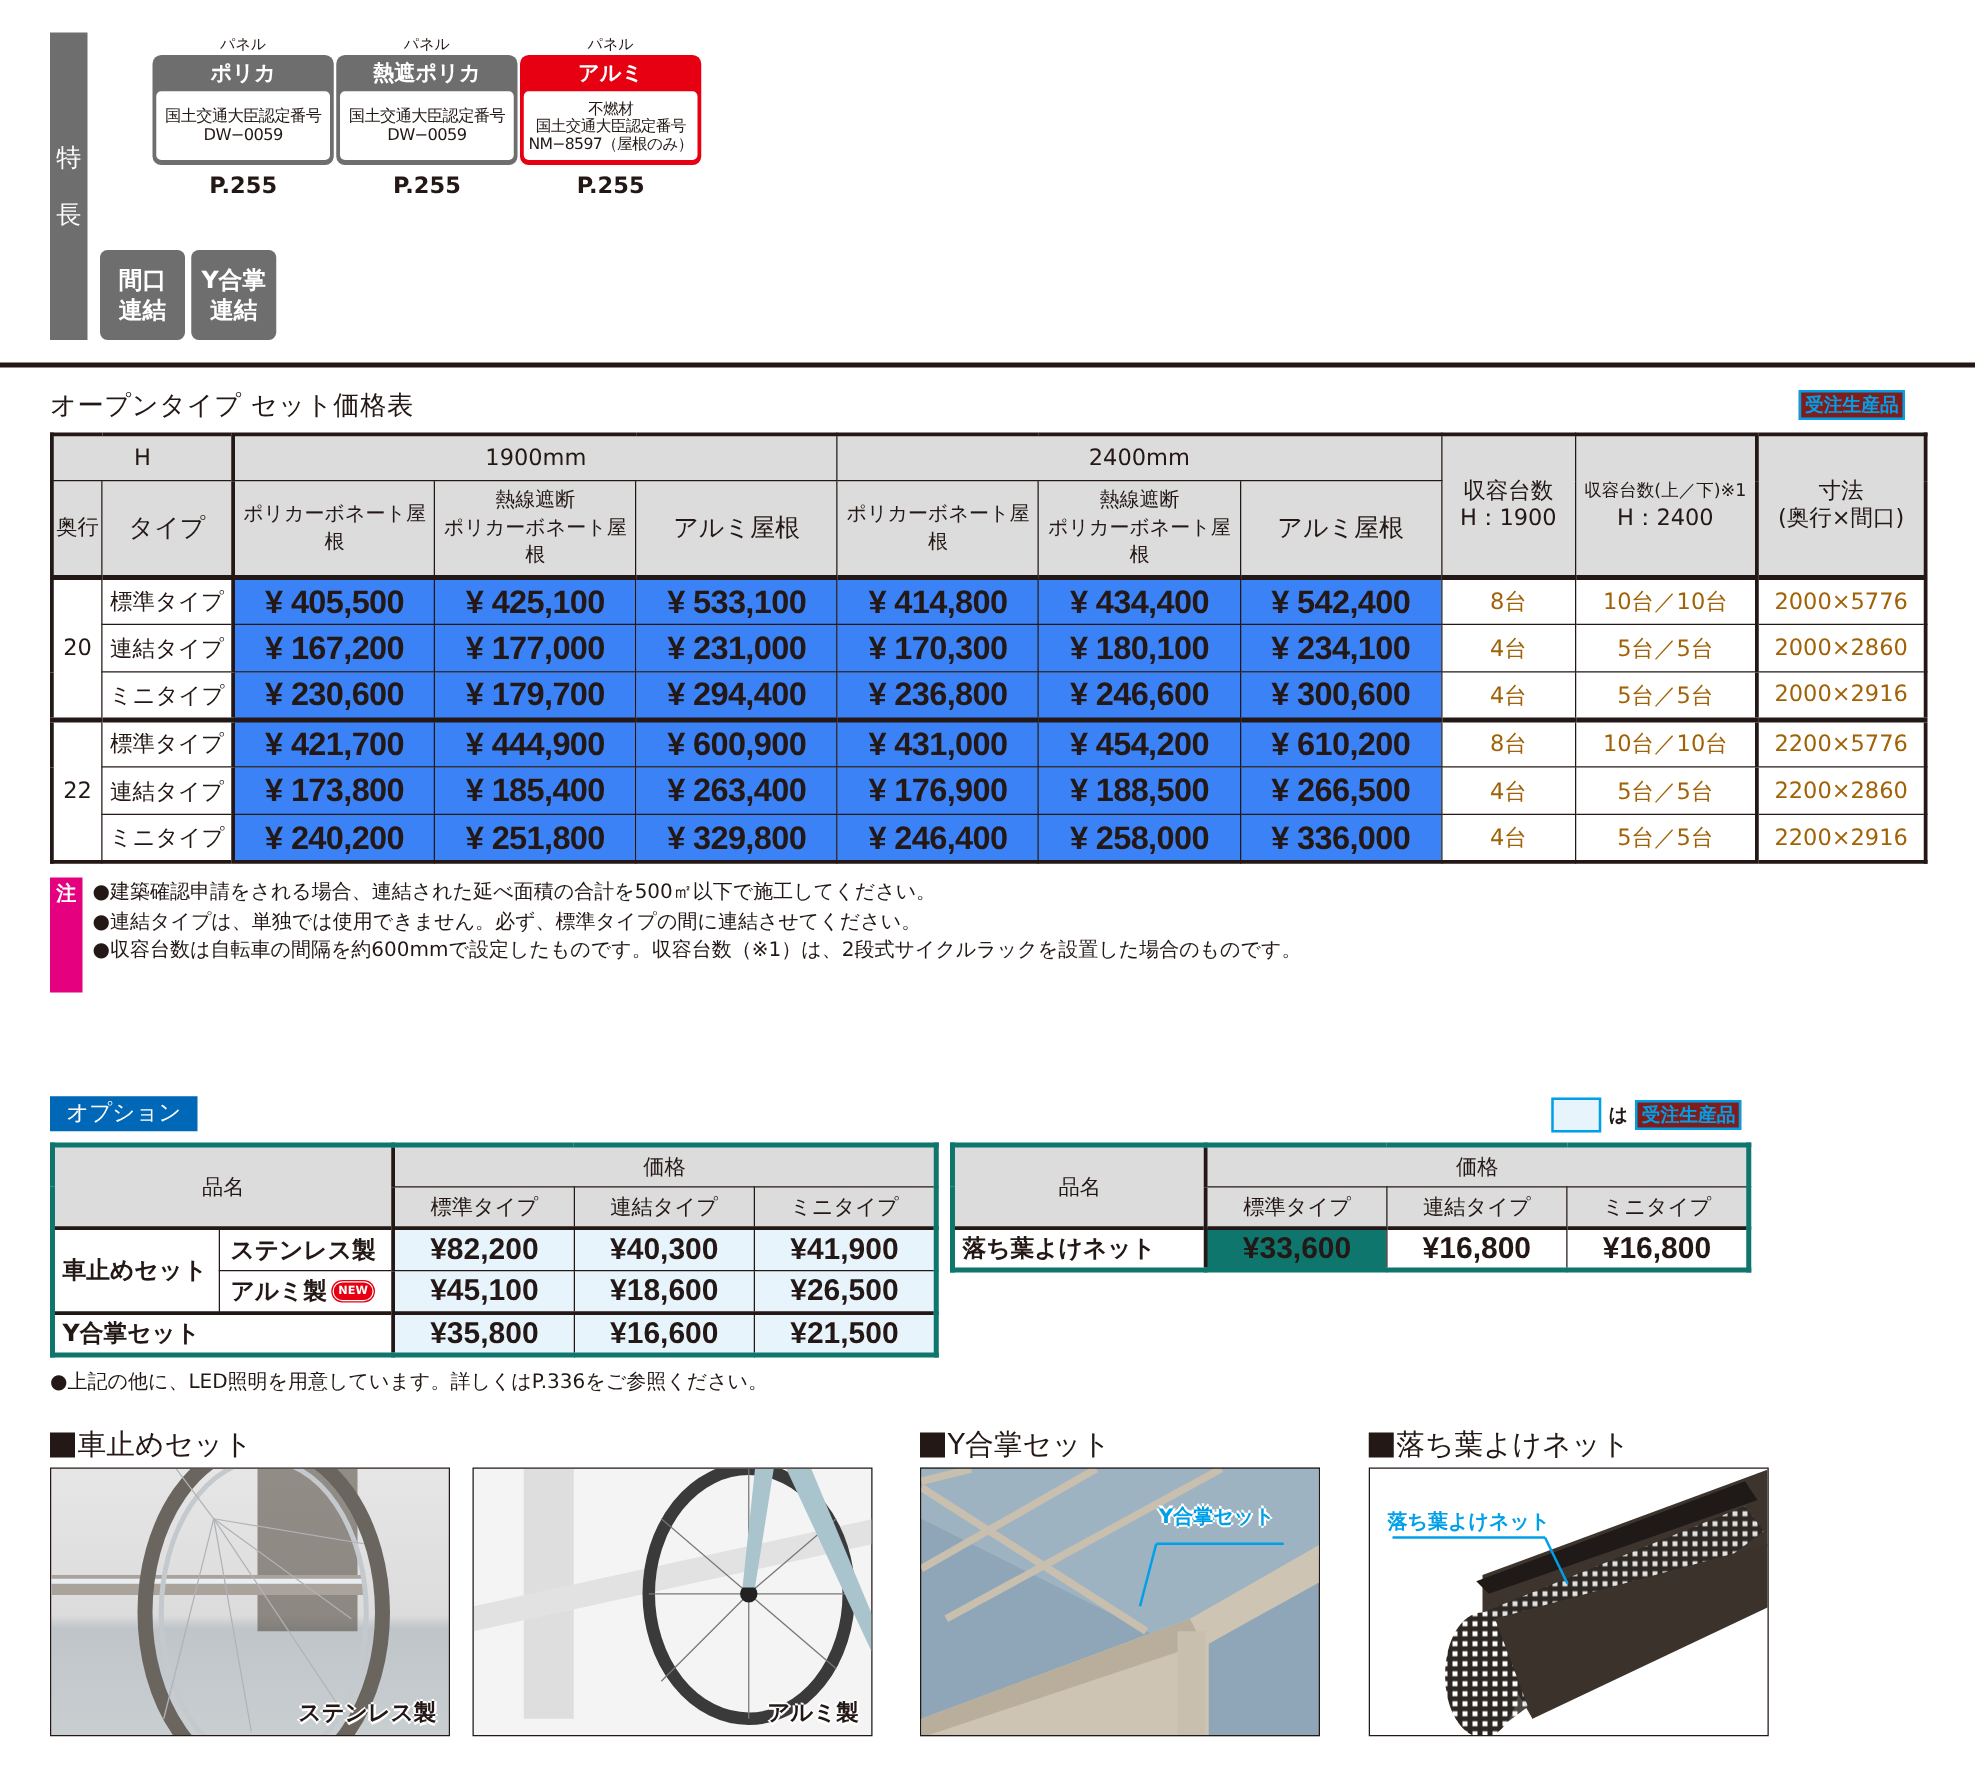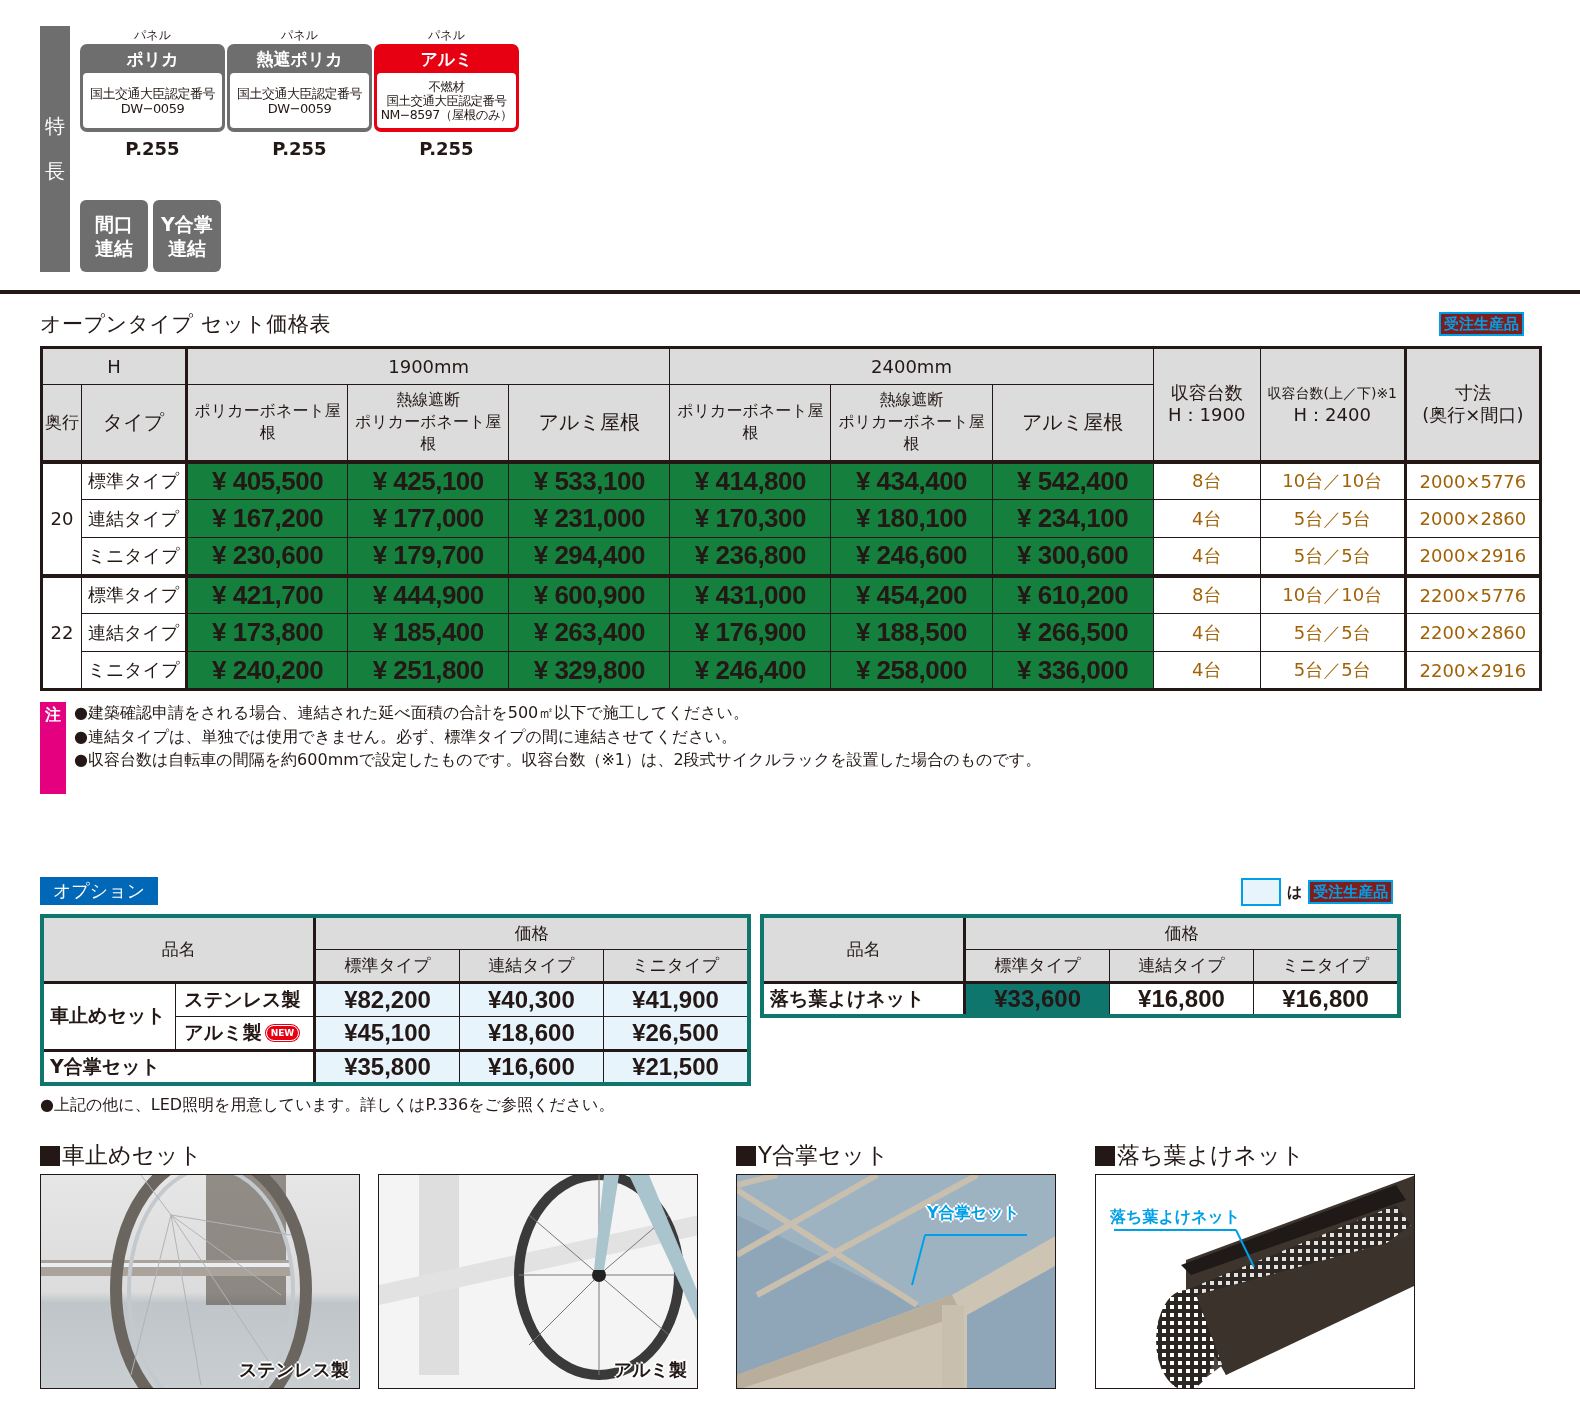--- a/index.html
+++ b/index.html
@@ -9,21 +9,21 @@
     color: #231815; position: relative; overflow: hidden;
   }
   .abs { position: absolute; }
 
   
   .feat-bar {
     left: 40px; top: 26px; width: 30px; height: 246px; background: #6e6e6e;
     color: #fff; font-size: 20px; display: flex; flex-direction: column;
     align-items: center; justify-content: center; gap: 18px;
   }
-  .panel { width: 145px; }
+  .panel { width: 145px; margin-left: 42px; }
   .panel-cap { font-size: 12px; text-align: center; height: 18px; line-height: 18px; }
   .panel-box {
     border-radius: 7px; padding: 3px; height: 88px; background: #6e6e6e;
   }
   .panel-box.red { background: #e60012; }
   .panel-title {
     color: #fff; font-weight: bold; font-size: 17px; text-align: center;
     height: 26px; line-height: 24px;
   }
   .panel-body {
@@ -51,21 +51,21 @@
   .main-table td, .main-table th {
     border: 1px solid #231815; text-align: center; font-weight: normal;
   }
   .main-table th { background: #dcdcdc; font-size: 18px; line-height: 22px; }
   .main-table th.small { font-size: 16px; }
   .main-table .thick-l { border-left: 3px solid #231815; }
   .main-table .thick-b { border-bottom: 4px solid #231815; }
   .main-table .thick-t { border-top: 4px solid #231815; }
   .main-table td { height: 38px; font-size: 18px; }
   .main-table td.price {
-    background: #15803d; font-weight: bold; font-size: 26px; letter-spacing: -0.5px;
+    background: #3b82f6; font-weight: bold; font-size: 26px; letter-spacing: -0.5px;
     font-family: "Liberation Sans", sans-serif;
   }
   .main-table td.type { font-size: 18px; }
   .main-table td.light { font-size: 18px; color: #a16207; }
   .main-table { border: 3px solid #231815; }
 
   
   .note-mark {
     left: 40px; top: 702px; width: 26px; height: 92px; background: #e4007f;
     color: #fff; font-weight: bold; font-size: 16px; text-align: center; padding-top: 3px;

